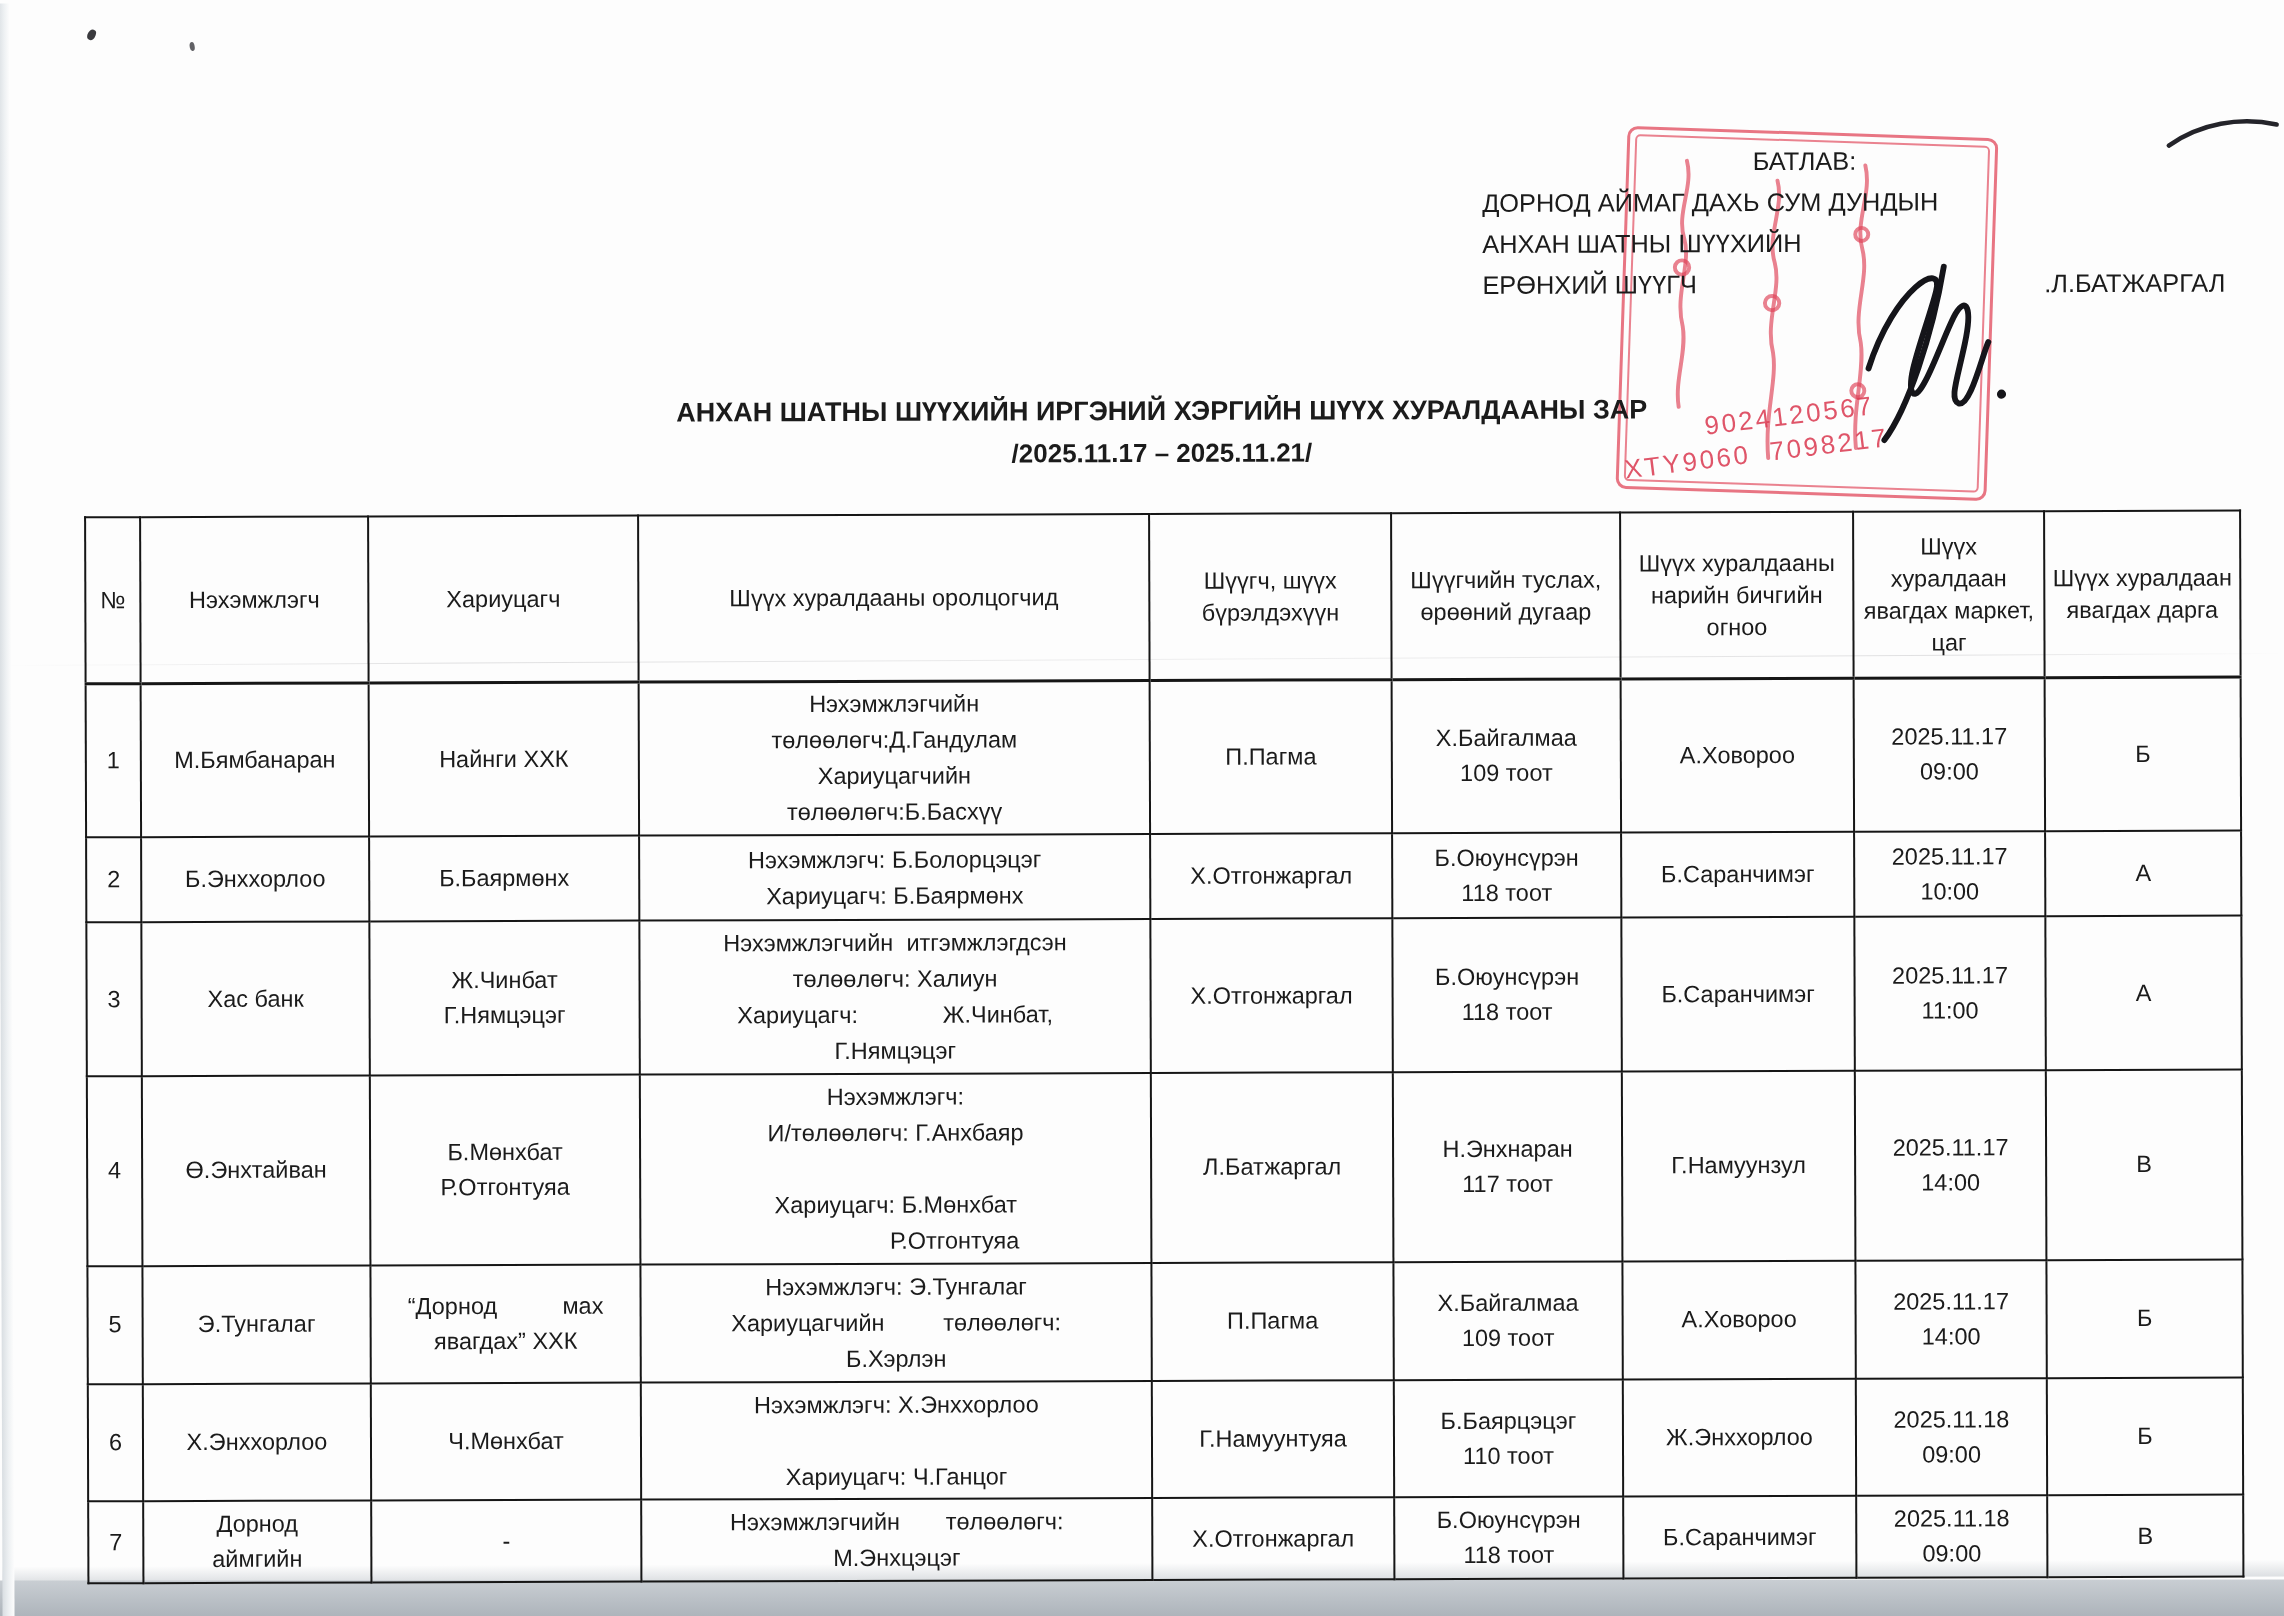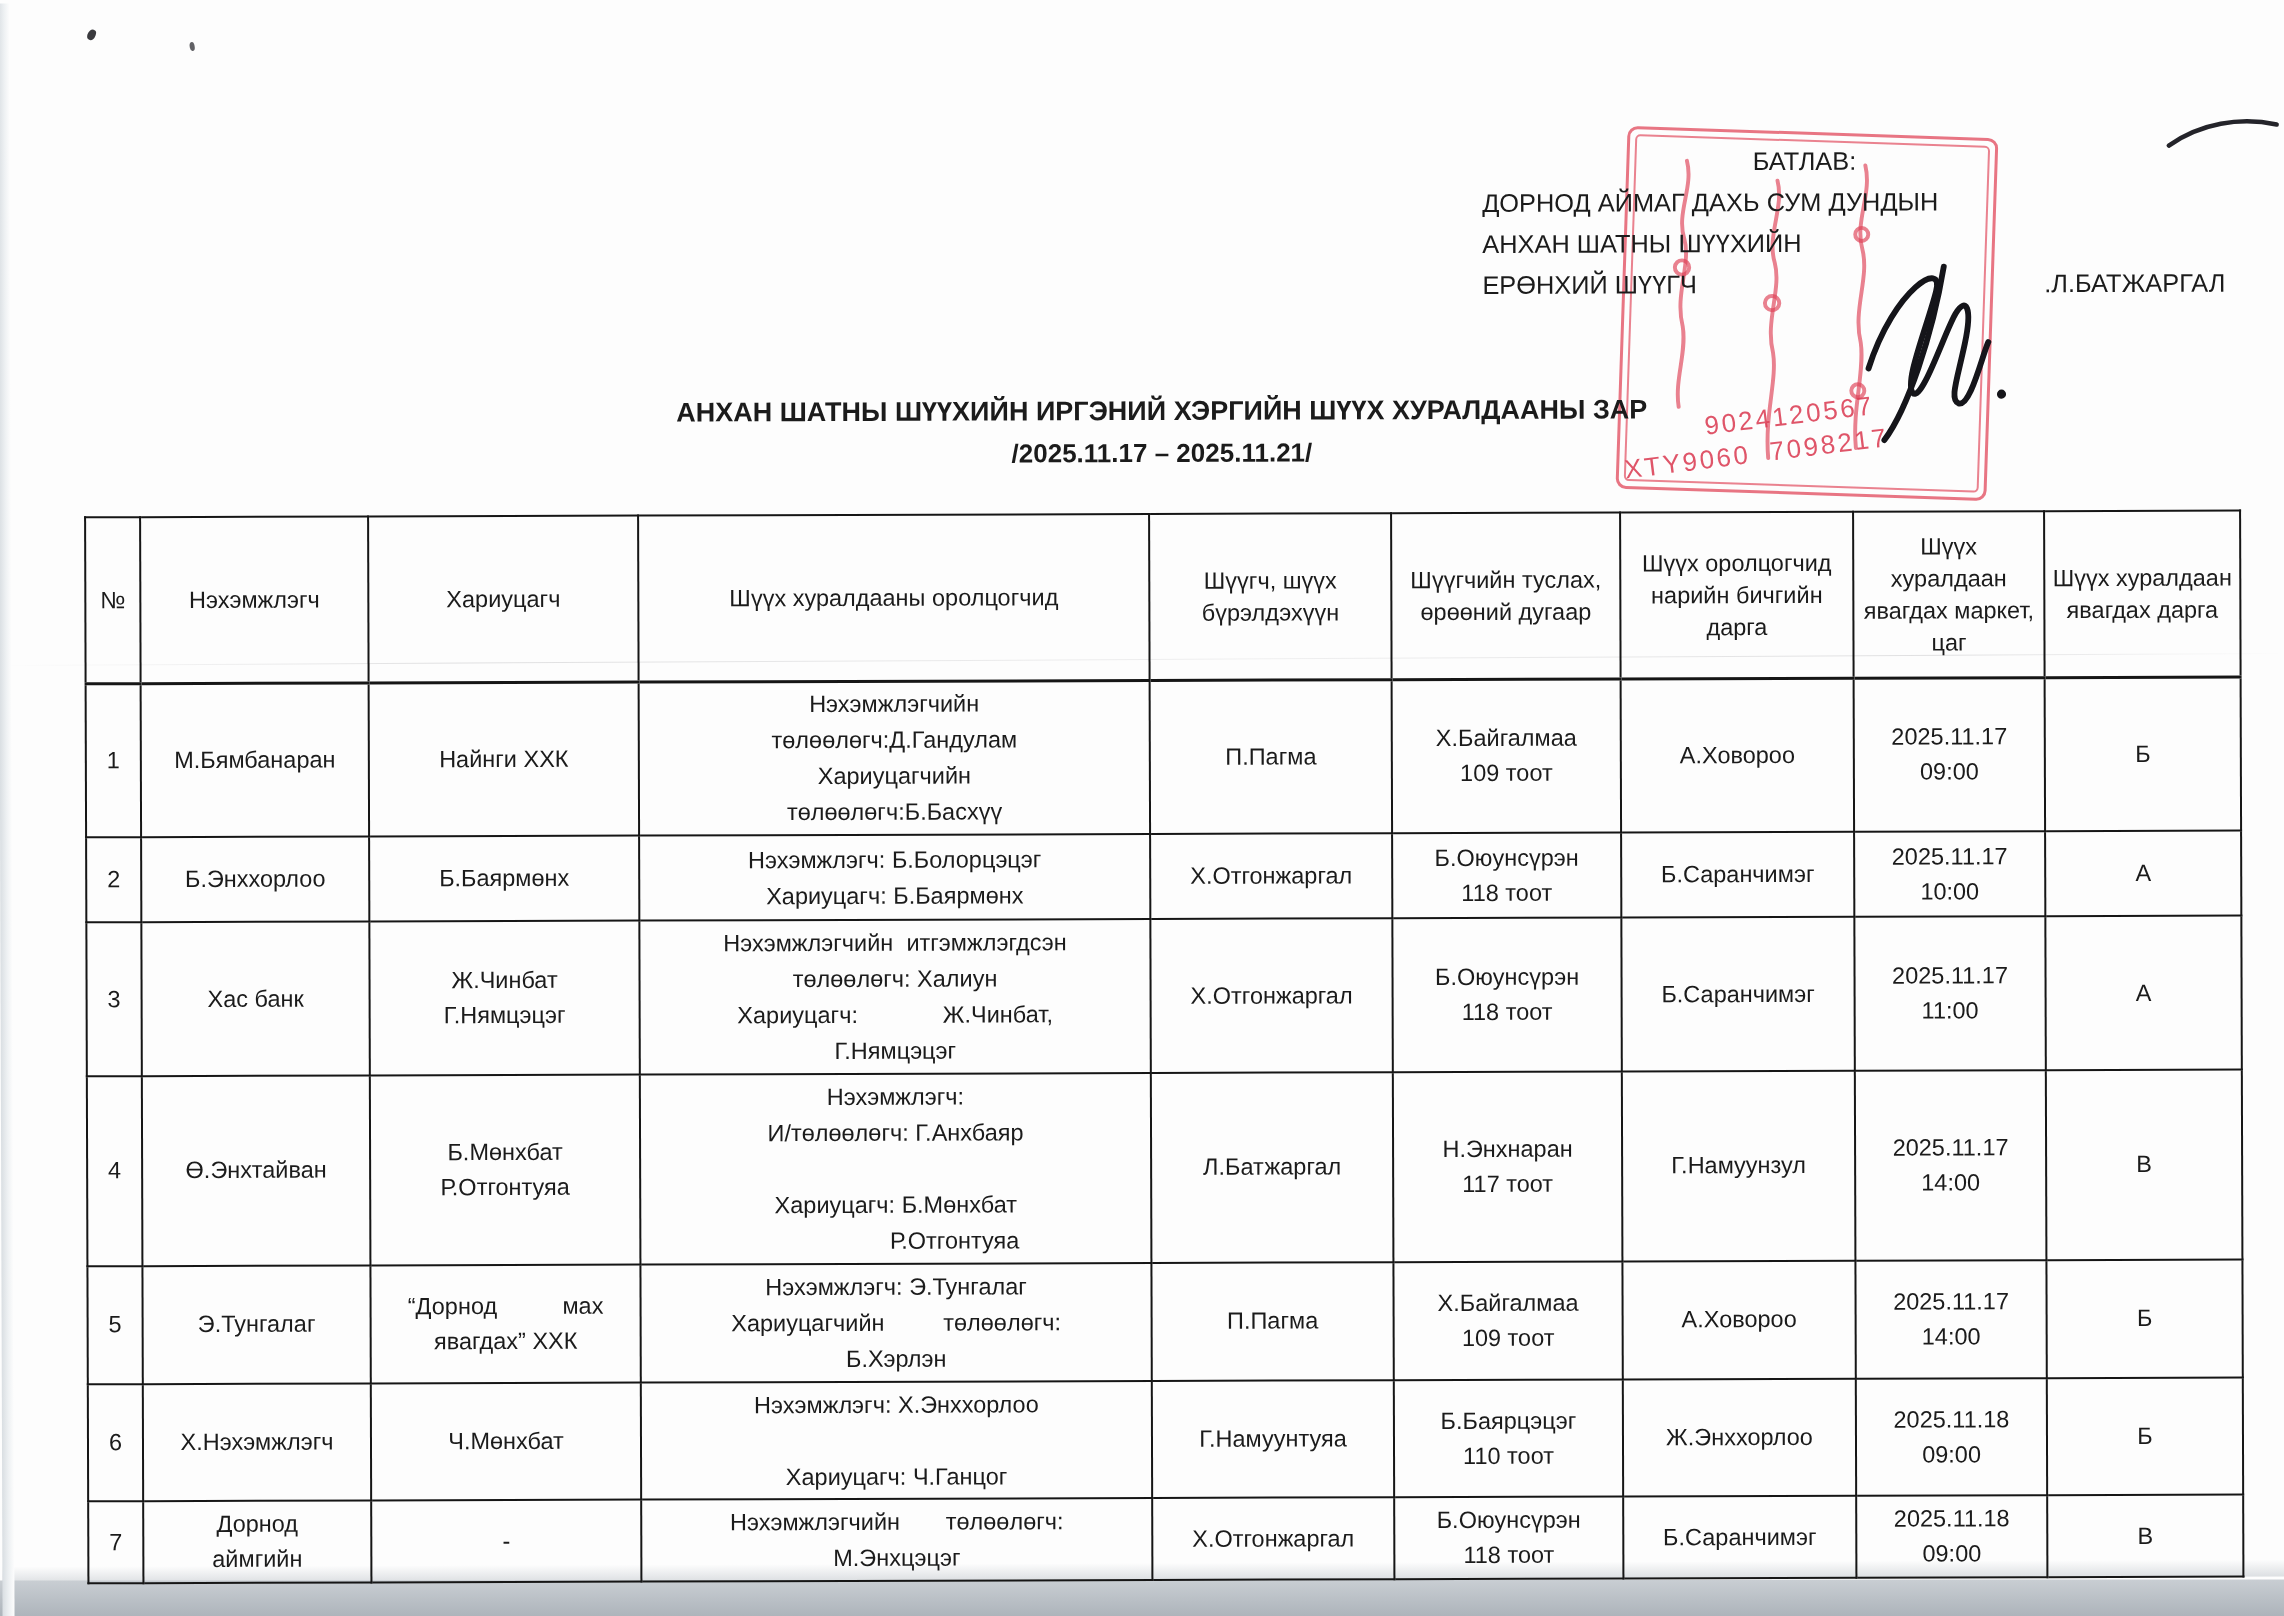--- a/index.html
+++ b/index.html
@@ -125,21 +125,21 @@
         <col style="width:196px">
     </colgroup>
     <thead>
       <tr class="hdr">
         <th>№</th>
         <th>Нэхэмжлэгч</th>
         <th>Хариуцагч</th>
         <th>Шүүх хуралдааны оролцогчид</th>
         <th>Шүүгч, шүүх бүрэлдэхүүн</th>
         <th>Шүүгчийн туслах, өрөөний дугаар</th>
-        <th>Шүүх оролцогчид нарийн бичгийн дарга</th>
+        <th>Шүүх хуралдааны нарийн бичгийн огноо</th>
         <th>Шүүх хуралдаан явагдах маркет, цаг</th>
         <th>Шүүх хуралдаан явагдах дарга</th>
       </tr>
     </thead>
     <tbody>
       <tr class="r0">
         <td>1</td>
         <td class="al">М.Бямбанаран</td>
         <td class="al">Найнги ХХК</td>
         <td class="participants">Нэхэмжлэгчийн
@@ -214,21 +214,21 @@
         <td>П.Пагма</td>
         <td>Х.Байгалмаа
 109 тоот</td>
         <td>А.Ховороо</td>
         <td>2025.11.17
 14:00</td>
         <td>Б</td>
       </tr>
       <tr class="r5">
         <td>6</td>
-        <td class="al">Х.Нэхэмжлэгч</td>
+        <td class="al">Х.Энххорлоо</td>
         <td class="al">Ч.Мөнхбат</td>
         <td class="participants">Нэхэмжлэгч: Х.Энххорлоо
 
 Хариуцагч: Ч.Ганцог</td>
         <td>Г.Намуунтуяа</td>
         <td>Б.Баярцэцэг
 110 тоот</td>
         <td>Ж.Энххорлоо</td>
         <td>2025.11.18
 09:00</td>

